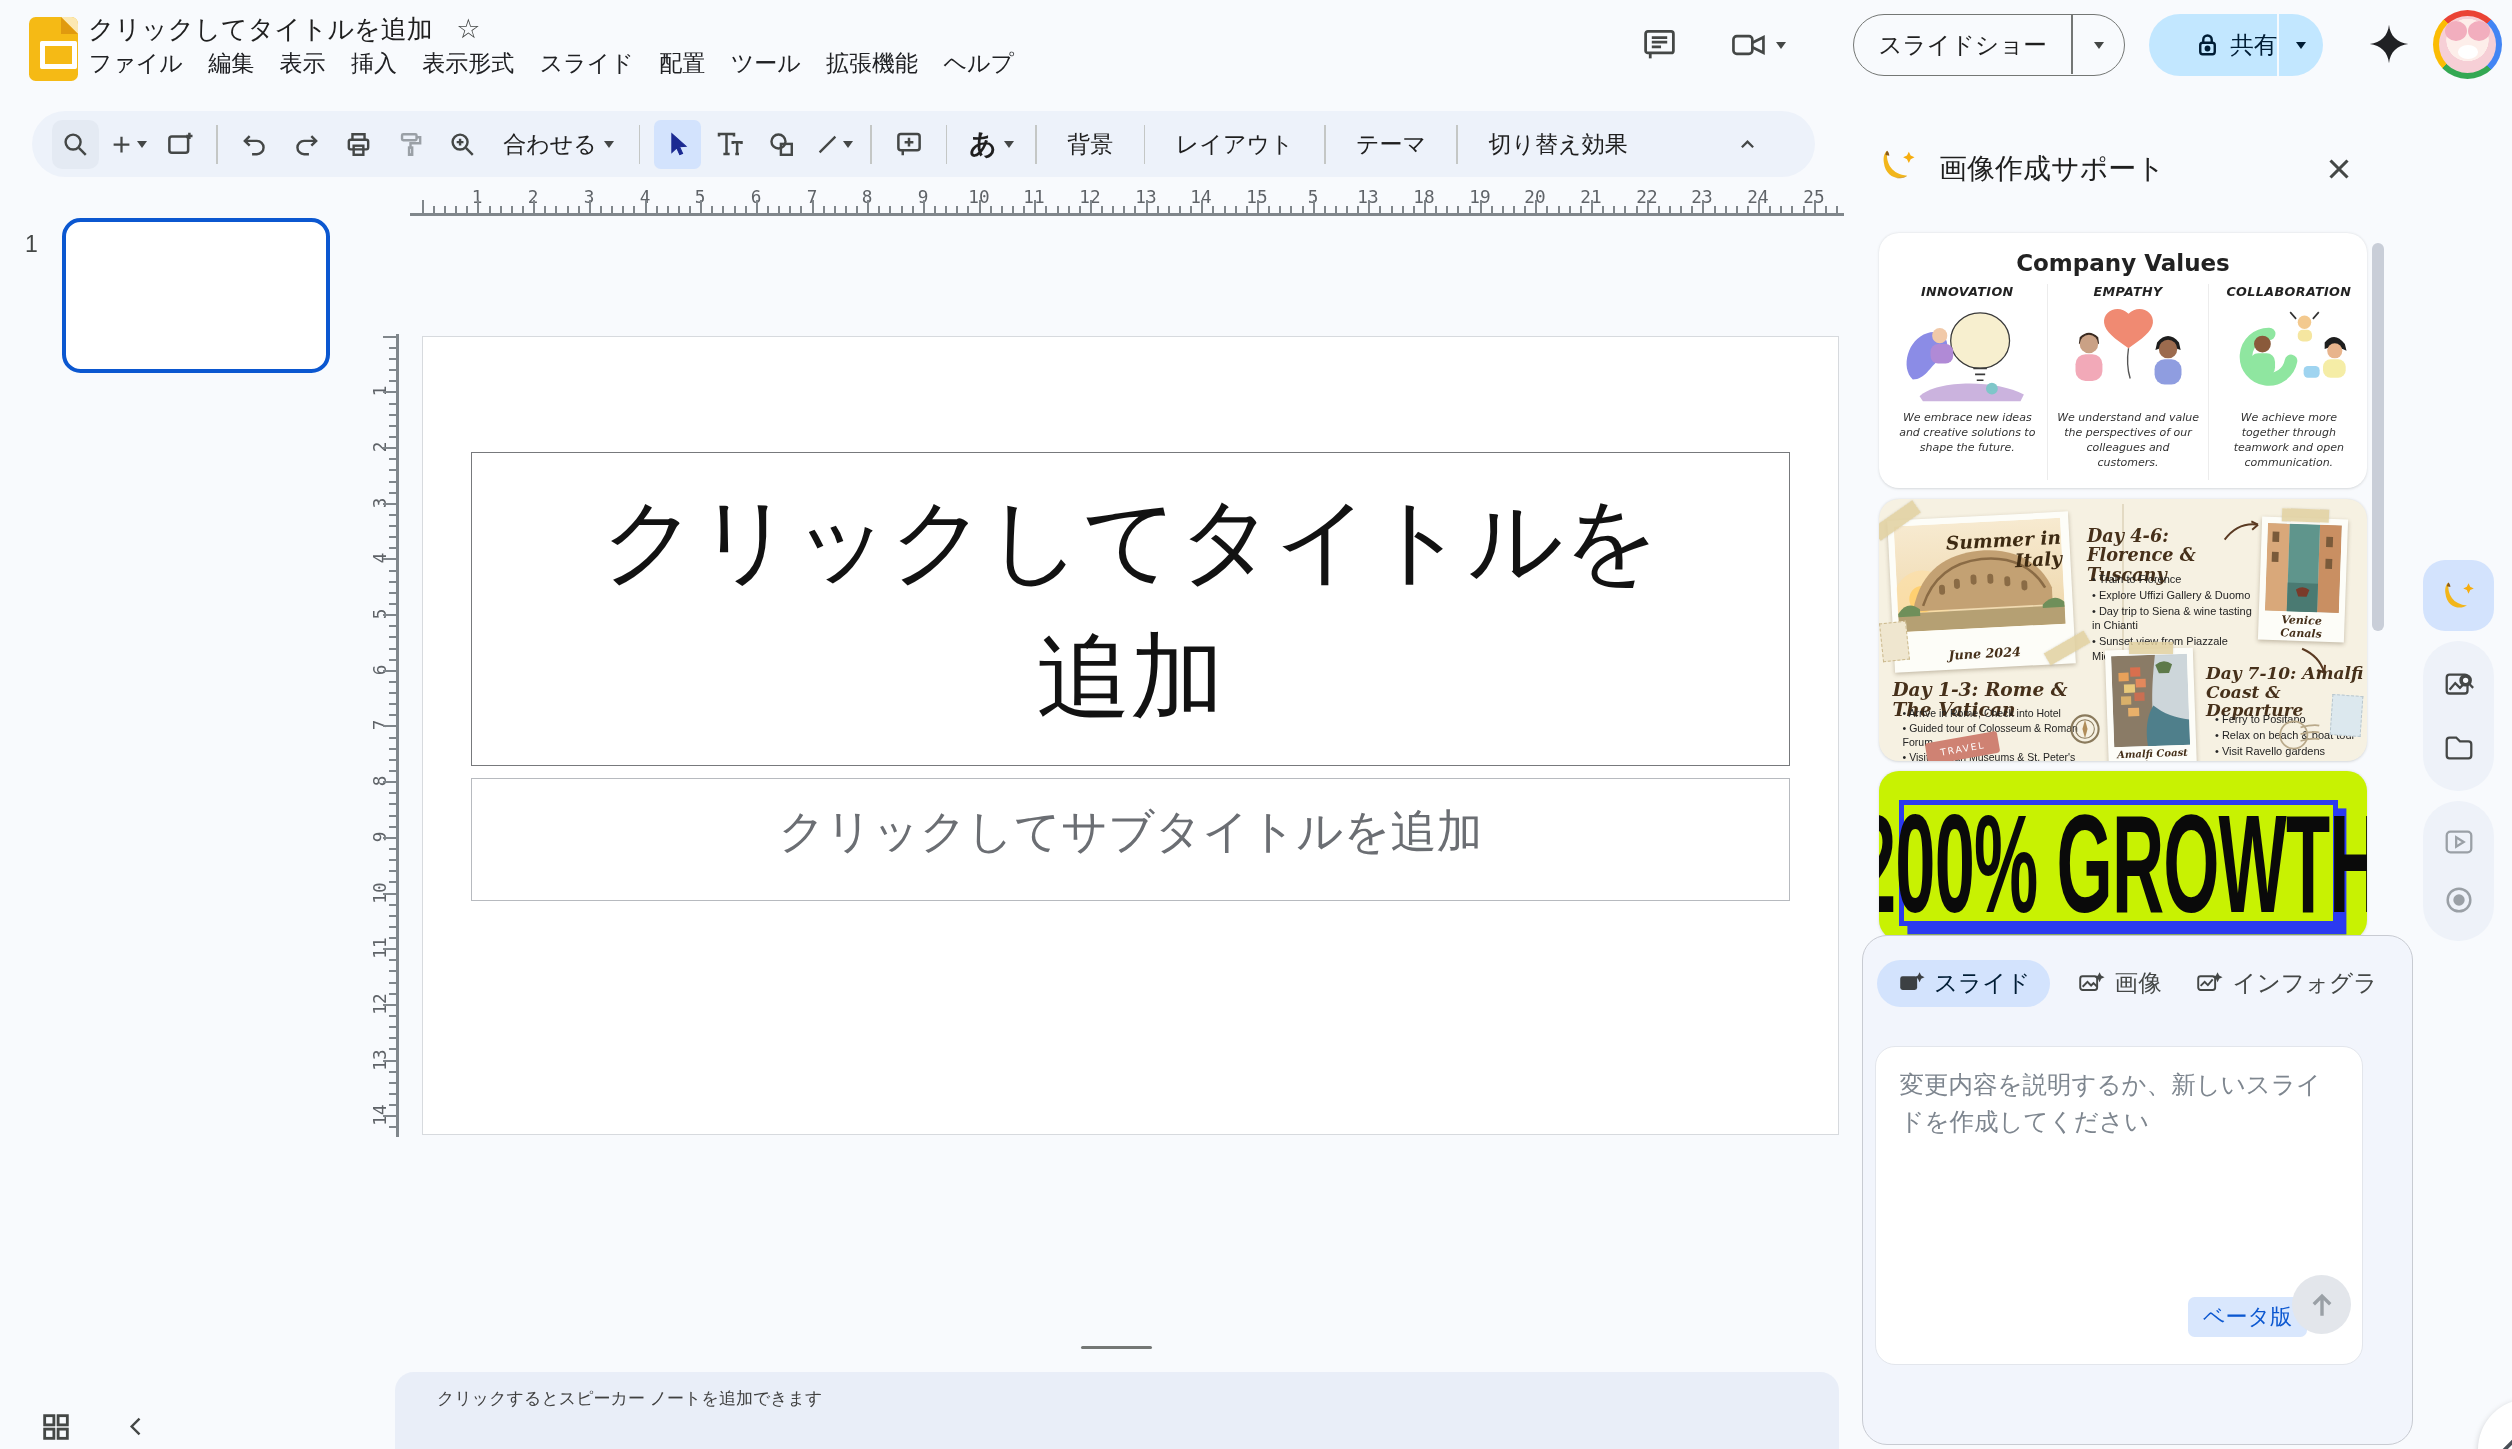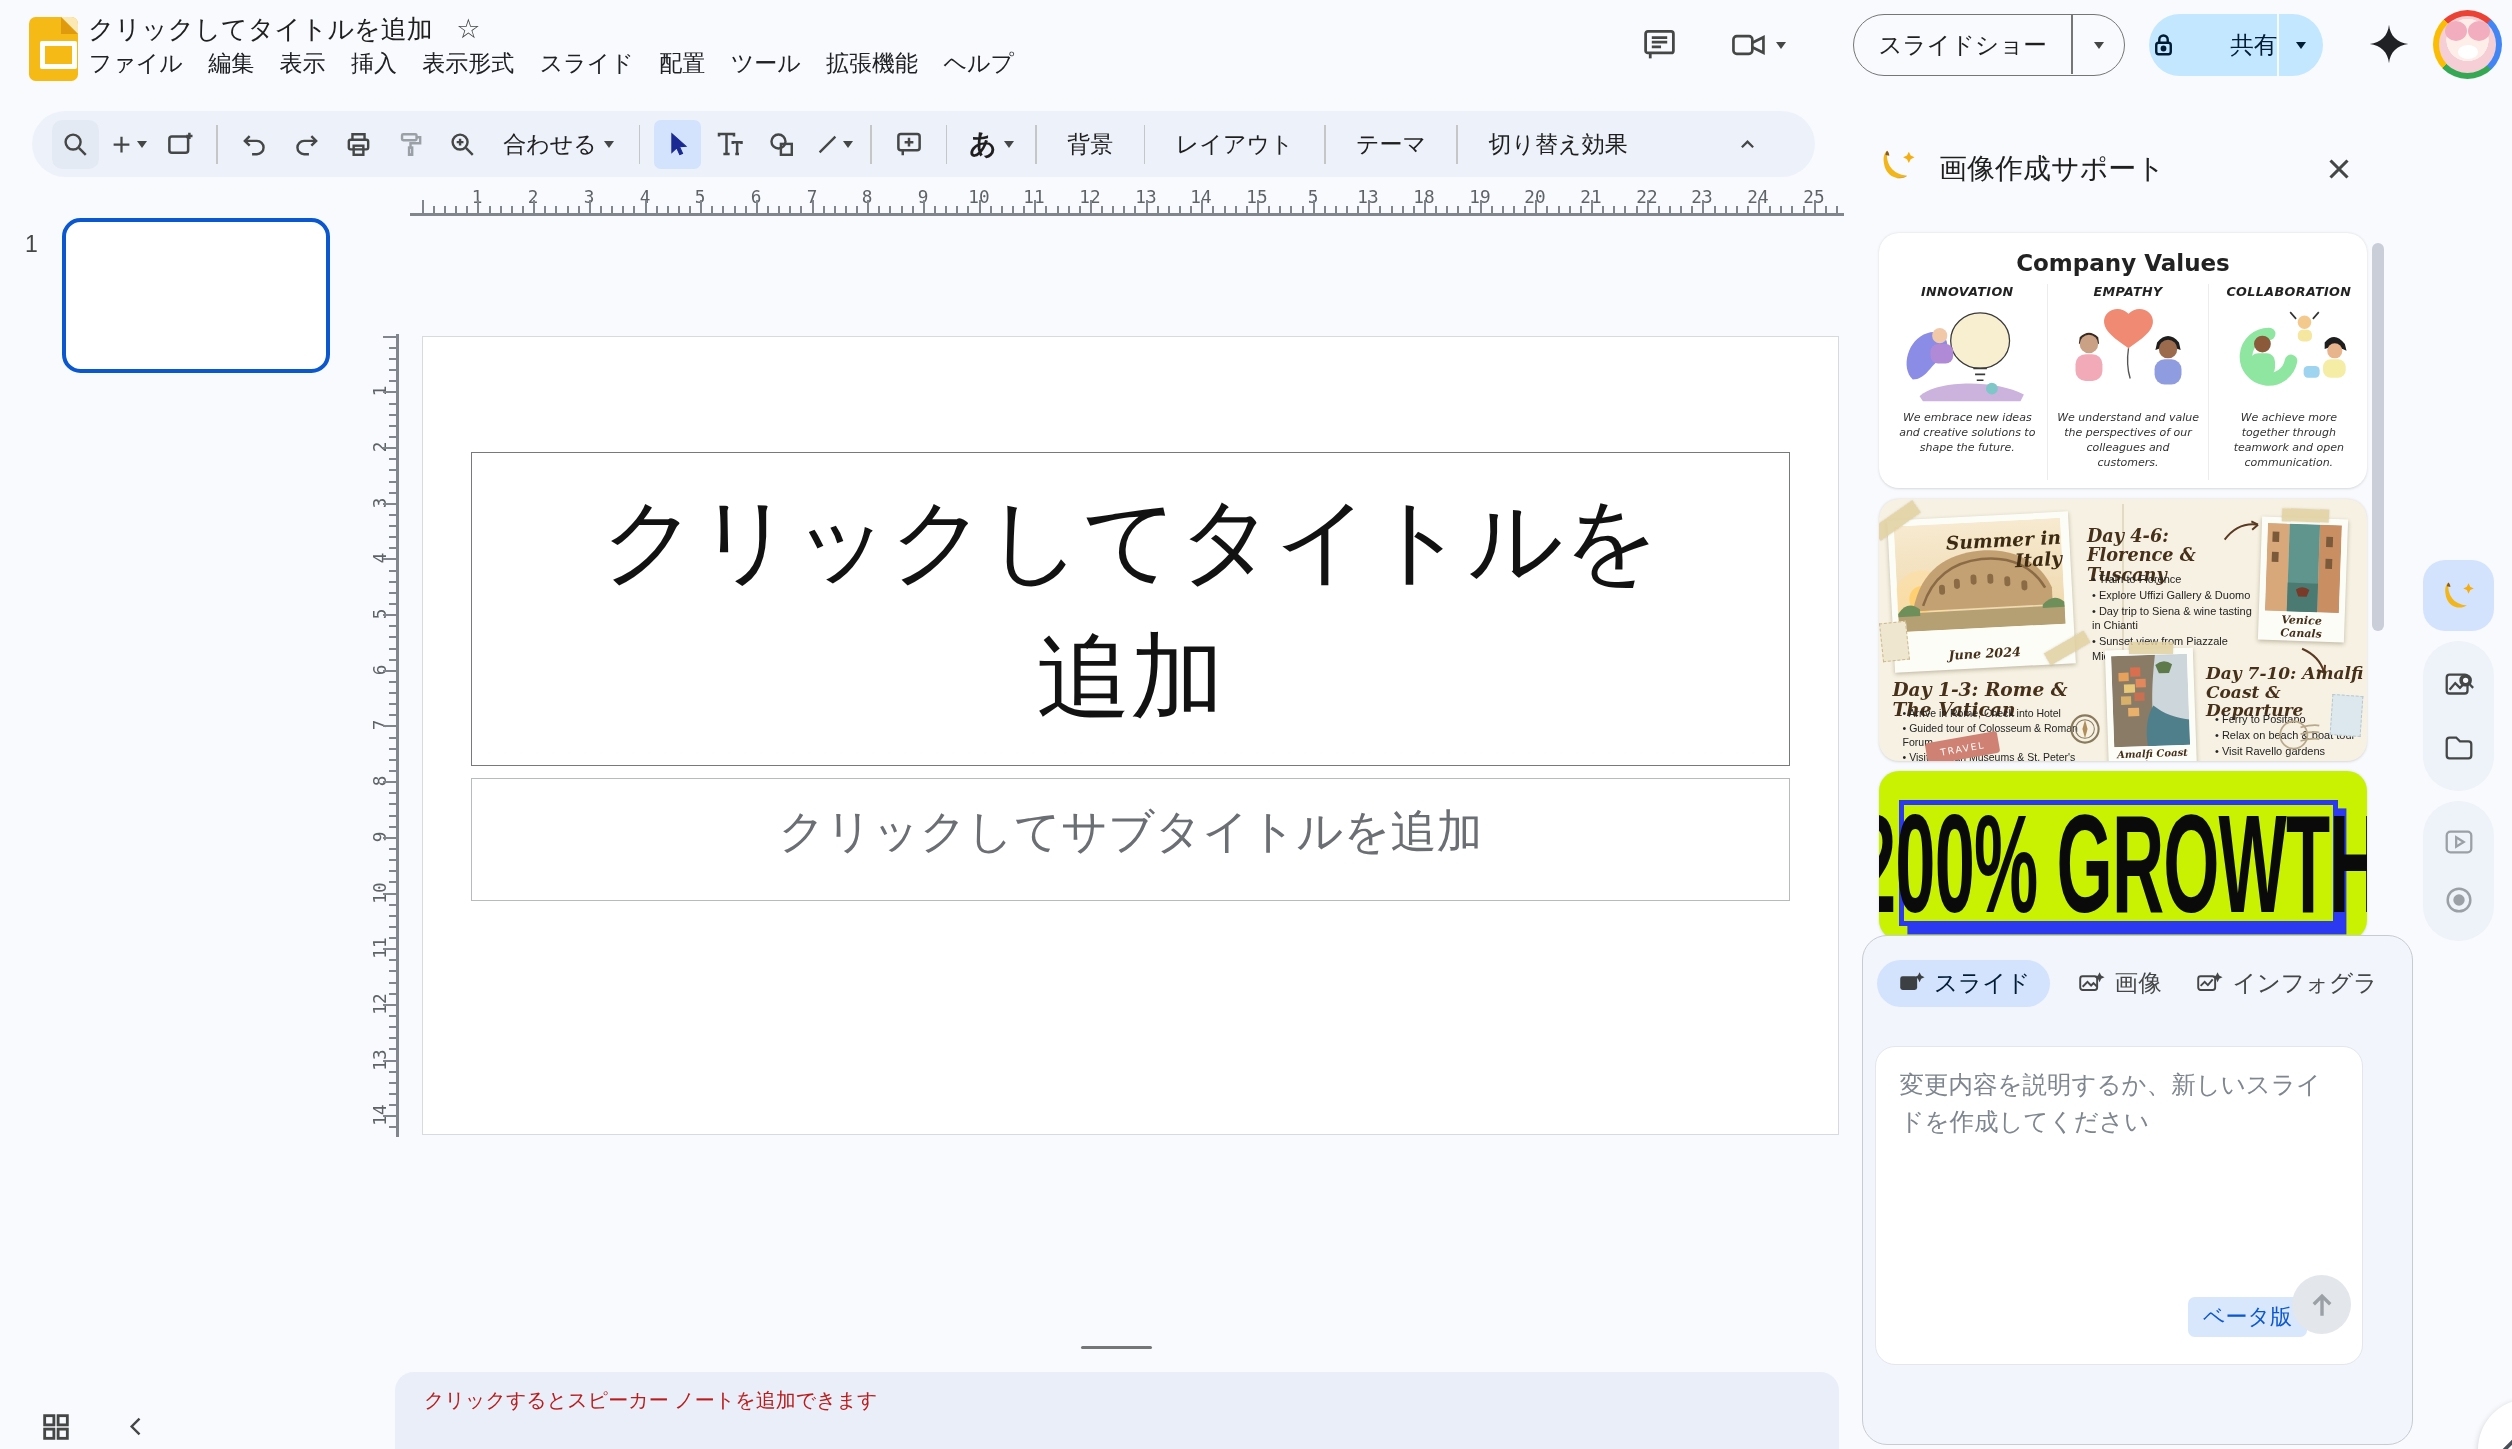--- a/index.html
+++ b/index.html
@@ -17,21 +17,21 @@
   .menu-item{font-size:23px;color:#202124;padding:4.2px 12.7px;border-radius:6.7px;}
   .tico{display:flex;align-items:center;justify-content:center;}
   #comment-btn{left:1635px;top:20px;width:49px;height:49px;}
   #meet-btn{left:1729px;top:20px;width:81px;height:49px;display:flex;align-items:center;gap:6.7px;}
   .caret{width:0;height:0;border:5.9px solid transparent;border-top:7.6px solid #444746;margin-top:6.7px;}
   #slideshow-btn{left:1853px;top:13.5px;width:272px;height:62px;border:1.7px solid #747775;border-radius:34px;display:flex;align-items:center;background:#f8fafd;box-sizing:border-box;}
   #slideshow-btn .lab{flex:1;text-align:center;font-size:23.6px;color:#1f1f1f;}
   #slideshow-btn .div{width:1.7px;height:59px;background:#747775;}
   #slideshow-btn .cw{width:51px;display:flex;justify-content:center;}
   #share-btn{left:2149px;top:13.5px;width:174px;height:62px;border-radius:34px;background:#c2e7ff;display:flex;align-items:center;}
-  #share-btn .main{flex:1;display:flex;align-items:center;justify-content:space-between;gap:8.4px;font-size:23.6px;color:#001d35;}
+  #share-btn .main{flex:1;display:flex;align-items:center;justify-content:flex-end;gap:8.4px;font-size:23.6px;color:#001d35;}
   #share-btn .div{width:1.7px;height:62px;background:#f6fafe;}
   #share-btn .cw{width:44px;display:flex;justify-content:center;}
   #share-btn .caret{border-top-color:#001d35;}
   #gemini-btn{left:2367px;top:22px;width:44px;height:44px;}
   #avatar{left:2433px;top:10px;width:69px;height:69px;border-radius:50%;background:conic-gradient(#ea4335 0 12%,#4285f4 12% 38%,#34a853 38% 63%,#fbbc04 63% 88%,#ea4335 88% 100%);display:flex;align-items:center;justify-content:center;}
   #avatar .face{width:57px;height:57px;border-radius:50%;background:radial-gradient(circle at 50% 42%,#fdeeea 0 48%,#f6cfd6 49% 100%);position:relative;overflow:hidden;}
   #avatar .bun{position:absolute;width:22px;height:20px;border-radius:50%;background:#f2aebe;top:5px;}
   #avatar .b1{left:5.9px;} #avatar .b2{right:5.9px;}
   #avatar .muzzle{position:absolute;left:18.6px;top:29px;width:20px;height:13.5px;border-radius:50%;background:#fff;}
   
@@ -58,21 +58,21 @@
   #hbase{left:410px;top:213px;width:1434px;height:2.5px;background:#80868b;}
   #vbase{left:396px;top:334px;width:2.5px;height:803px;background:#80868b;}
   
   #slide{left:422px;top:336px;width:1417px;height:799px;background:#fff;border:0.8px solid #d7dade;box-sizing:border-box;}
   #titlebox{left:471px;top:452px;width:1319px;height:314px;border:1.7px solid #77797c;box-sizing:border-box;display:flex;align-items:center;justify-content:center;background:#fff;}
   #titlebox .t{font-size:94px;line-height:1.45;color:#121212;text-align:center;padding:0 118px;}
   #subbox{left:471px;top:778px;width:1319px;height:123px;border:1.7px solid #b7babf;box-sizing:border-box;display:flex;align-items:flex-start;justify-content:center;background:#fff;}
   #subbox .t{font-size:46px;color:#6b6e73;margin-top:22px;}
   #notes-handle{left:1081px;top:1346px;width:71px;height:3.4px;border-radius:1.7px;background:#747775;}
   #notes-bar{left:395px;top:1372px;width:1444px;height:78px;background:#e9eef8;border-radius:18.6px 18.6px 0 0;box-sizing:border-box;padding:15px 0 0 29px;}
-  #notes-bar .t{font-size:20px;color:#b91c1c;}
+  #notes-bar .t{font-size:17px;color:#404040;margin-left:13px;}
   #grid-btn{left:32px;top:1404px;width:47px;height:46px;}
   #film-collapse{left:115px;top:1405px;width:42px;height:42px;}
   #corner-fab{left:2478px;top:1399px;width:101px;height:101px;border-radius:50%;background:#fff;box-shadow:0 1.7px 6.7px rgba(0,0,0,.18);display:flex;align-items:center;padding-left:15px;box-sizing:border-box;}
   
   #panel-banana{left:1878px;top:145px;width:40px;height:40px;}
   #panel-title{left:1939px;top:150px;font-size:28px;color:#1f1f1f;}
   #panel-close{left:2320px;top:150px;width:37px;height:37px;}
   .card{position:absolute;left:1879px;width:488px;border-radius:20px;background:#fff;box-shadow:0 0.8px 2.5px rgba(60,64,67,.18);overflow:hidden;}
   #scroll-thumb{left:2372px;top:243px;width:11.8px;height:388px;border-radius:5.9px;background:#c9ced8;}
   

